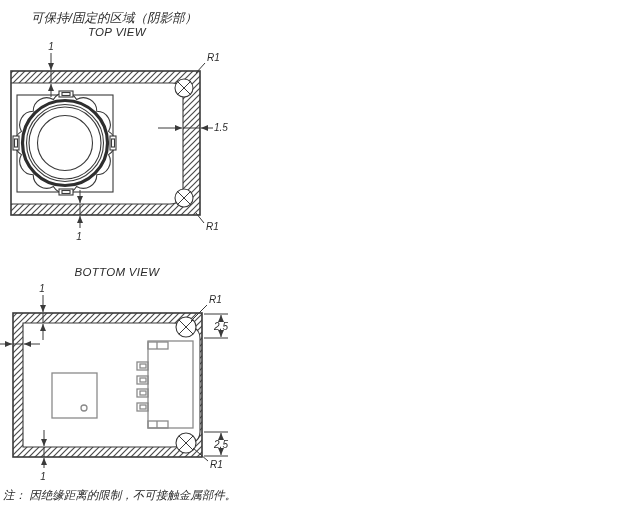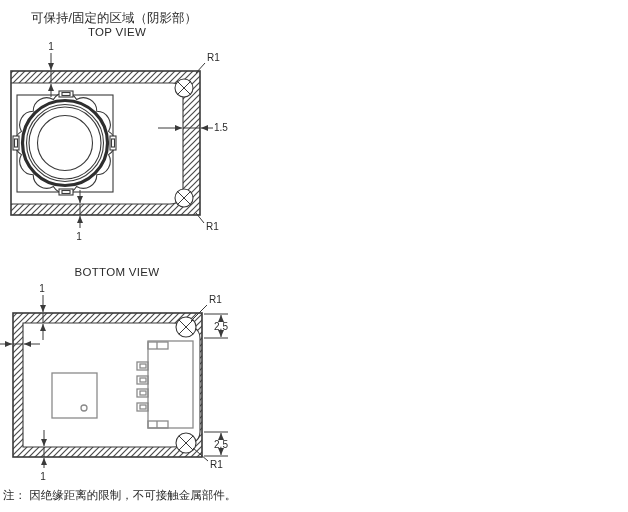--- a/index.html
+++ b/index.html
@@ -8,20 +8,21 @@
     --hatch:#4a4a4a;
     --background:#ffffff;
     --text:#2b2b2b;
   }
   html,body{margin:0;padding:0;background:#fff;}
   .page{
     width:496px;height:512px;position:relative;
     background:var(--background);
     font-family:"Liberation Sans","DejaVu Sans",sans-serif;
     overflow:hidden;
+    font-style:italic;
   }
   svg text{
     fill:var(--text);
     font-family:"Liberation Sans","DejaVu Sans",sans-serif;
     font-size:10px;
   }
   svg text.title-cn{font-size:12.5px;}
   svg text.title-en{font-size:11.5px;letter-spacing:.3px;}
   svg text.note{font-size:11.5px;}
   .ln{stroke:var(--line);fill:none;stroke-width:1.1px;}

